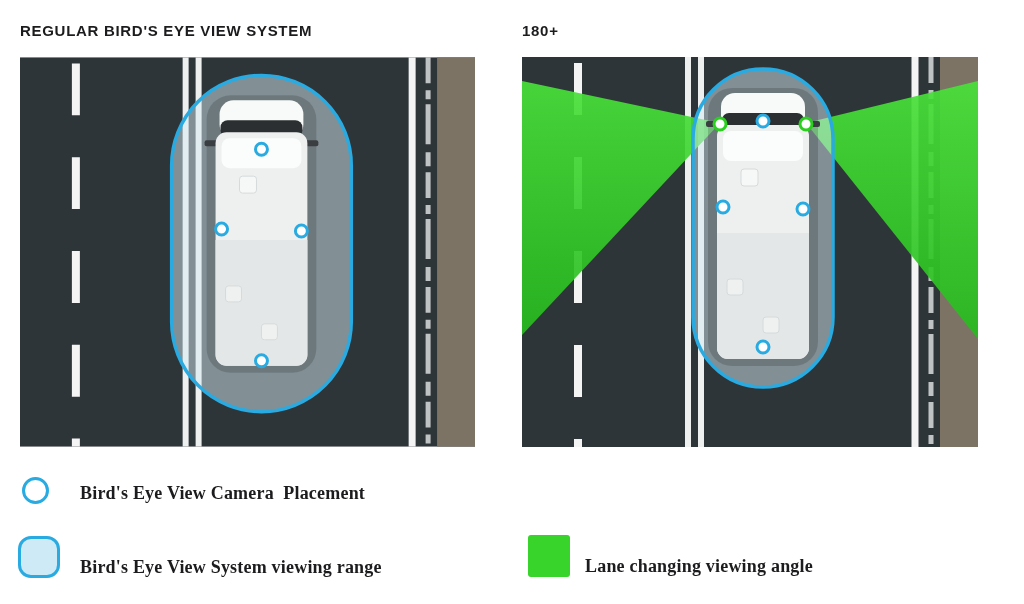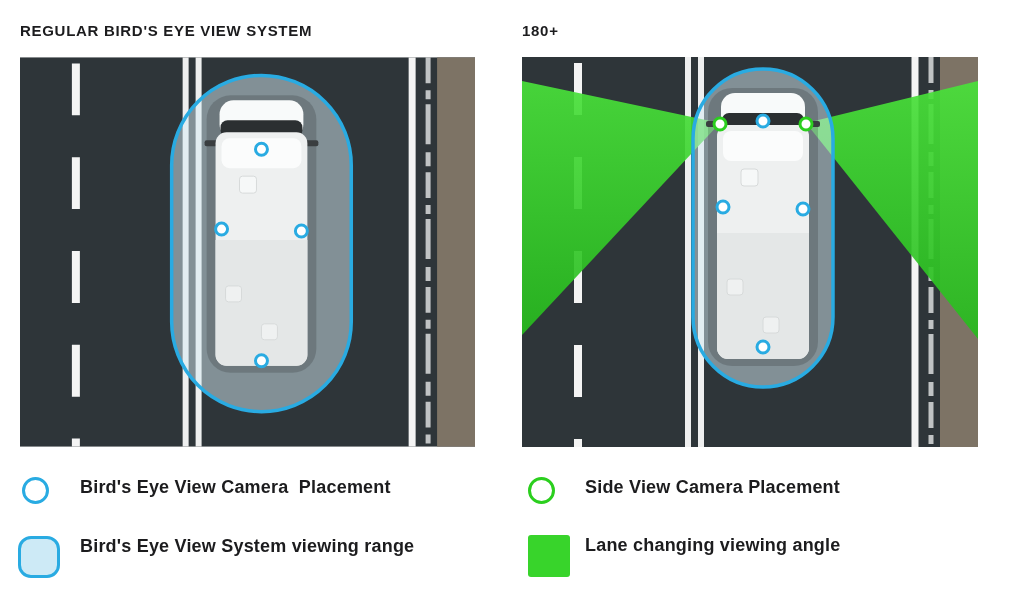--- a/index.html
+++ b/index.html
@@ -31,21 +31,21 @@
 
   .dot-blue  { fill: #ffffff; stroke: var(--accent-blue, #29abe2); stroke-width: 3; }
   .dot-green { fill: #ffffff; stroke: var(--accent-green-stroke, #2bcf1e); stroke-width: 3; }
   .capsule {
     fill: var(--range-fill, #d6ecf4);
     fill-opacity: 0.5;
     stroke: var(--accent-blue, #29abe2);
     stroke-width: 3.5;
   }
 
-  .legend-item { position: absolute; display: flex; align-items: flex-start; }
+  .legend-item { position: absolute; display: flex; align-items: flex-end; font-family: Liberation Serif, serif; }
   .legend-label { font-size: 18px; font-weight: 600; letter-spacing: 0.2px; white-space: pre; }
   .icon-circle {
     width: 27px; height: 27px; border-radius: 50%;
     background: #ffffff; border: 3.5px solid var(--accent-blue, #29abe2);
     flex: 0 0 auto;
   }
   .icon-circle.green { border-color: var(--accent-green-stroke, #2bcf1e); }
   .icon-rounded-square {
     width: 42px; height: 42px; border-radius: 13px;
     background: #cdeaf6; border: 3.5px solid var(--accent-blue, #29abe2);
@@ -157,24 +157,20 @@
         <circle class="dot-blue" cx="241" cy="290" r="6"></circle>
       </g>
     </svg>
   </div>
 
   <div class="legend-item" id="legend-1">
     <span class="icon-circle"></span>
     <span class="legend-label">Bird's Eye View Camera  Placement</span>
   </div>
 
-  <div class="legend-item" id="legend-2">
-    <span class="icon-circle green"></span>
-    <span class="legend-label">Side View Camera Placement</span>
-  </div>
 
   <div class="legend-item" id="legend-4">
     <span class="icon-square"></span>
     <span class="legend-label">Lane changing viewing angle</span>
   </div>
 
   <div class="legend-item" id="legend-3">
     <span class="icon-rounded-square"></span>
     <span class="legend-label">Bird's Eye View System viewing range</span>
   </div>

